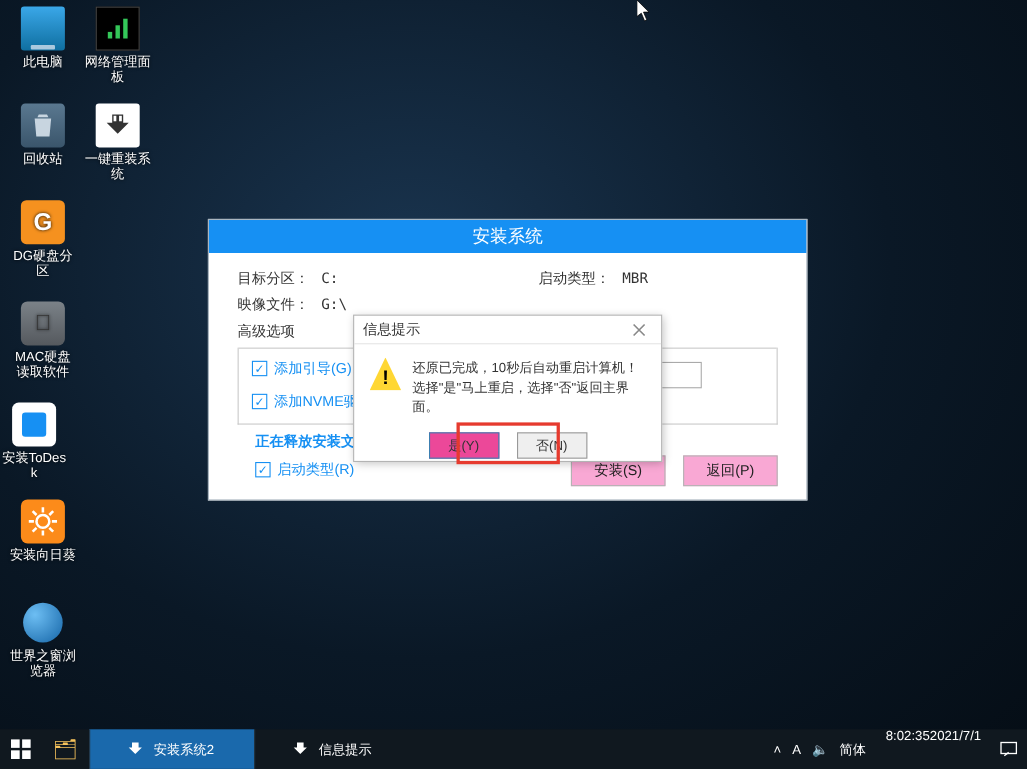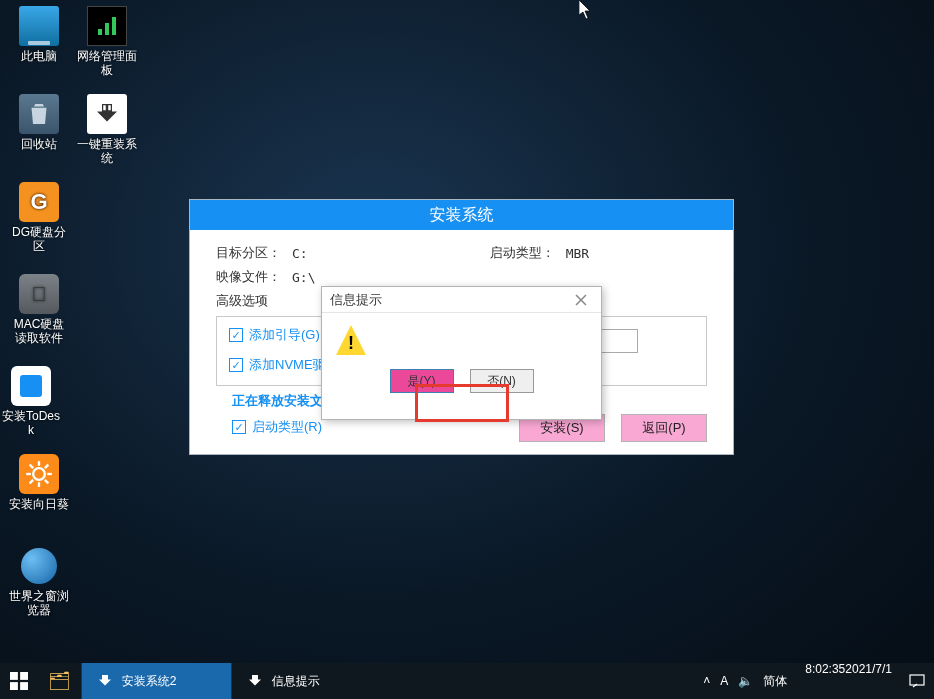--- a/index.html
+++ b/index.html
@@ -160,21 +160,21 @@
     color:#fff; font-size:12px;
   }
   .tb-btn {
     display:flex; align-items:center; justify-content:center;
     padding:0 10px; cursor:pointer;
   }
   .tb-start svg { width:18px; height:18px; fill:#fff; }
   .tb-exp { color:#f6c25b; font-size:18px;}
   .tb-task {
     display:flex; align-items:center; gap:8px;
-    padding:0 14px; min-width:150px;
+    padding:0 32px; min-width:150px;
     border-left:1px solid #233543;
   }
   .tb-task.active { background:#1a69ac; }
   .tb-task .ic { width:18px; height:18px; }
   .tb-task .ic svg { width:18px; height:18px; }
   .tb-spacer { flex:1; }
   .tb-tray { display:flex; align-items:center; gap:10px; padding:0 10px; }
   .tb-tray .up { font-size:12px; }
   .tb-clock { text-align:right; line-height:1.1; padding:0 8px; display:flex; flex-direction:row; justify-content:center;}
   .tb-notif { width:34px; display:flex; align-items:center; justify-content:center; }
@@ -330,20 +330,24 @@
   <div class="mtitle">
     <span>信息提示</span>
     <span class="close">
       <svg width="12" height="12" viewBox="0 0 12 12">
           <path d="M1 1 L11 11 M11 1 L1 11" stroke="#888" stroke-width="1.5"></path>
         </svg>
     </span>
   </div>
   <div class="body">
     <div class="warn">!</div>
+    <div class="msg">
+      <div>还原已完成，10秒后自动重启计算机！</div>
+      <div>选择"是"马上重启，选择"否"返回主界面。</div>
+    </div>
   </div>
   <div class="mbtns">
     <div class="mbtn yes">是(Y)</div>
     <div class="mbtn">否(N)</div>
   </div>
 </div>
 
 <div class="highlight" style="left:415px; top:384px; width:94px; height:38px;"></div>
 
 <div class="taskbar">

